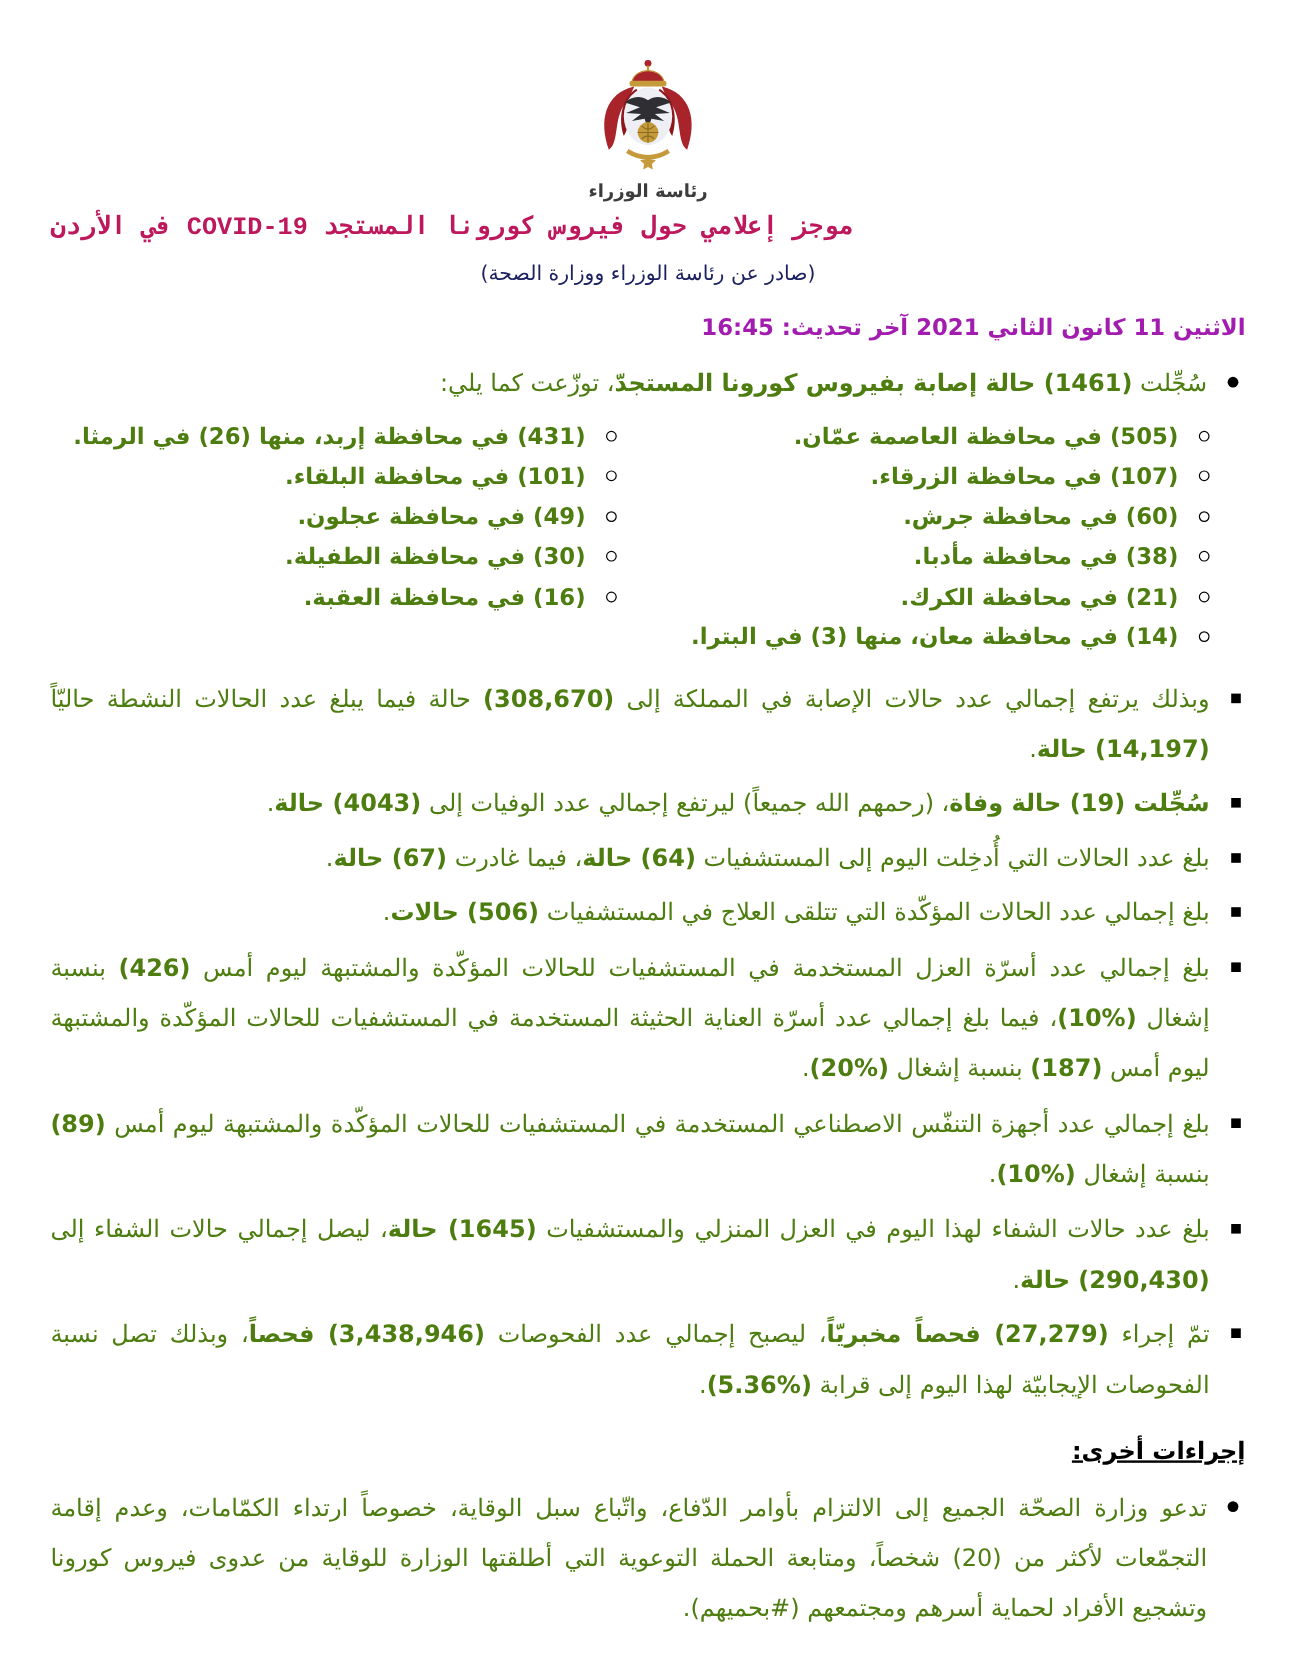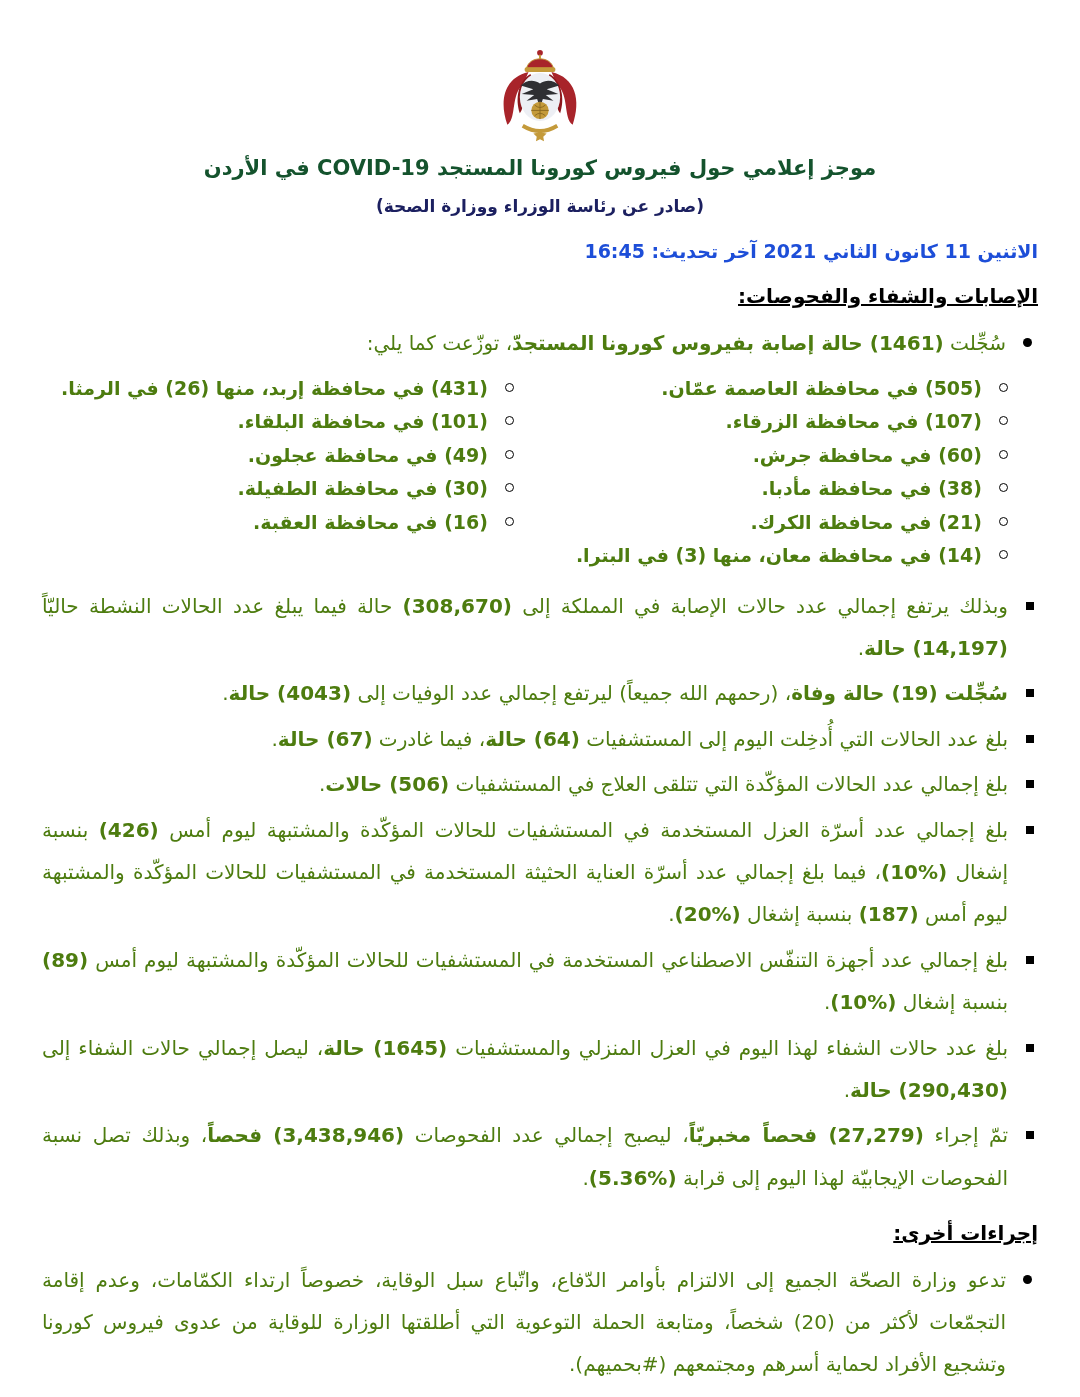--- a/index.html
+++ b/index.html
@@ -12,29 +12,30 @@
   .page { width:1080px; min-height:1397px; padding:48px 42px 10px 42px; }
 
   
   .logo-block { text-align:center; }
   .emblem { display:inline-block; }
   .logo-caption {
     margin-top:2px; font-size:15px; font-weight:bold; color:#3c3c3c;
     letter-spacing:1px;
   }
   .doc-title {
-    margin-top:8px; text-align:center; font-size:21px; font-weight:bold;
-    color:#14532d;
+    margin-top:8px; text-align:left; font-size:21px; font-weight:bold;
+    color:#be185d;
+    font-family:Liberation Mono, monospace;
   }
   .doc-subtitle {
-    margin-top:16px; text-align:center; font-size:17px; font-weight:bold;
+    margin-top:16px; text-align:center; font-size:17px; font-weight:normal;
     color:#1c2060;
   }
   .date-line {
-    margin-top:24px; text-align:right; font-size:19px; font-weight:bold; color:#1d4ed8;
+    margin-top:24px; text-align:right; font-size:19px; font-weight:bold; color:#a21caf;
   }
 
   .section-heading {
     margin-top:22px; font-size:20px; font-weight:bold;
     text-decoration:underline; color:#000;
   }
 
   ul { list-style:none; }
   li { position:relative; font-size:20px; color:#4d7c0f; }
 
@@ -86,29 +87,29 @@
       <ellipse cx="65" cy="51" rx="21" ry="25" fill="#edeff4"></ellipse>
 
       <path d="M65 37 C58 32 50 34 45 39 L58 43 L46 48 L59 49 L51 55 L62 53 L65 62 L68 53 L79 55 L71 49 L84 48 L72 43 L85 39 C80 34 72 32 65 37 Z" fill="#2f2f33"></path>
 
       <circle cx="65" cy="65" r="9" fill="#c49a3a"></circle>
       <path d="M56 65 h18 M65 56 v18 M59.5 59.5 q5.5 5 11 0 M59.5 70.5 q5.5 -5 11 0" stroke="#8c6a20" stroke-width="1" fill="none"></path>
 
       <path d="M47 81 q18 11 36 0" stroke="#c49a3a" stroke-width="4" fill="none"></path>
       <path d="M65 84 l2.1 4.3 4.8 .7 -3.5 3.4 .8 4.8 -4.2 -2.2 -4.2 2.2 .8 -4.8 -3.5 -3.4 4.8 -.7 z" fill="#c49a3a"></path>
     </svg>
+    <div class="logo-caption">رئاسة الوزراء</div>
   </div>
 
   <div class="doc-title">موجز إعلامي حول فيروس كورونا المستجد COVID-19 في الأردن</div>
 
   <div class="doc-subtitle">(صادر عن رئاسة الوزراء ووزارة الصحة)</div>
 
   <div class="date-line">الاثنين 11 كانون الثاني 2021 آخر تحديث: 16:45</div>
 
-  <div class="section-heading">الإصابات والشفاء والفحوصات:</div>
 
   <ul>
     <li class="dot-li">
       <span class="dot-marker"></span>
       <span>سُجِّلت <b>(1461) حالة إصابة بفيروس كورونا المستجدّ</b>، توزّعت كما يلي:</span>
     </li>
   </ul>
 
   <ul class="gov-grid">
     <li class="gov-li"><span class="o-marker"></span><span>(505) في محافظة العاصمة عمّان.</span></li>

